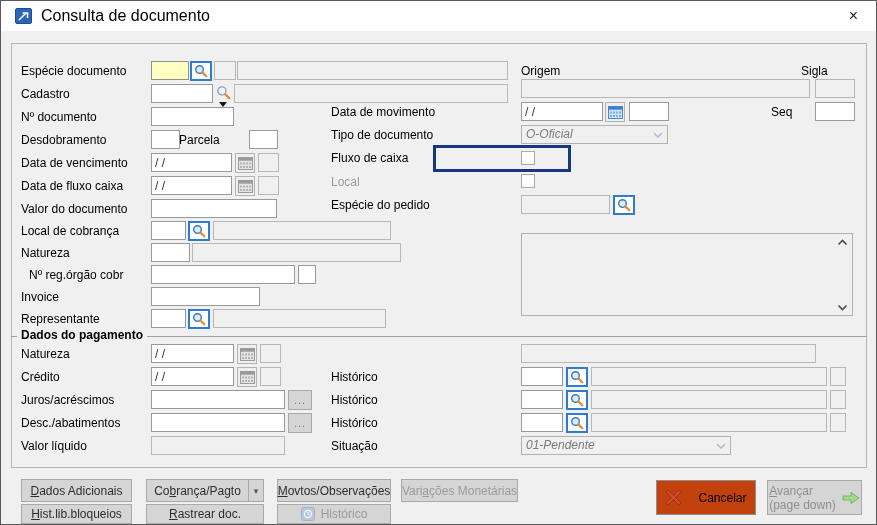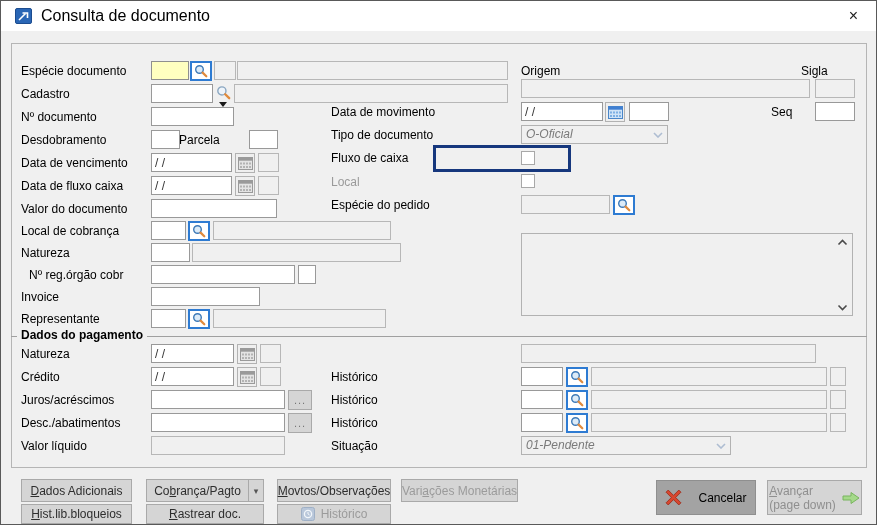--- a/index.html
+++ b/index.html
@@ -24,21 +24,21 @@
   .hl-box{position:absolute;left:432px;top:144px;width:138px;height:27px;border:3px solid #16377d;box-sizing:border-box;}
   .sel{position:absolute;height:19px;box-sizing:border-box;border:1px solid #b2b2b2;background:#f0f0f0;color:#7a7a7a;font-size:12px;line-height:17px;padding:0 18px 0 4px;overflow:hidden;white-space:nowrap;font-style:italic;}
   .sel svg{position:absolute;right:4px;top:6px;}
   .grp-line{position:absolute;left:10px;top:335px;width:856px;height:1px;background:#a0a0a0;}
   .grp-lbl{position:absolute;left:16px;top:327px;font-size:12px;font-weight:bold;color:#000;background:#f0f0f0;padding:0 4px;}
   .obox{position:absolute;left:520px;top:232px;width:332px;height:83px;border:1px solid #b2b2b2;background:#f0f0f0;box-sizing:border-box;}
   .oscroll{position:absolute;cursor:pointer;line-height:0;}
   .btn{position:absolute;box-sizing:border-box;background:#d5d5d5;border:1px solid #a9a9a9;font-size:12px;color:#2e2e2e;display:flex;align-items:center;justify-content:center;font-family:"Liberation Sans",sans-serif;padding:0;cursor:pointer;white-space:nowrap;}
   .btn.dis{color:#9b9b9b;}
   .btn u{text-decoration:underline;}
-  .cancel{background:#a3a3a3;border:1px solid #8f8f8f;gap:16px;color:#000;}
+  .cancel{background:#c2410c;border:1px solid #8f8f8f;gap:16px;color:#000;}
   .avancar{gap:6px;color:#8f8f8f;}
   .avancar .txt{text-align:left;font-size:12px;line-height:14px;}
   .dots{font-size:11px;color:#777;letter-spacing:1px;line-height:10px;}
   .arrowseg{font-size:9px;color:#555;}
 </style>
 </head>
 <body>
 
 <div class="window">
 

